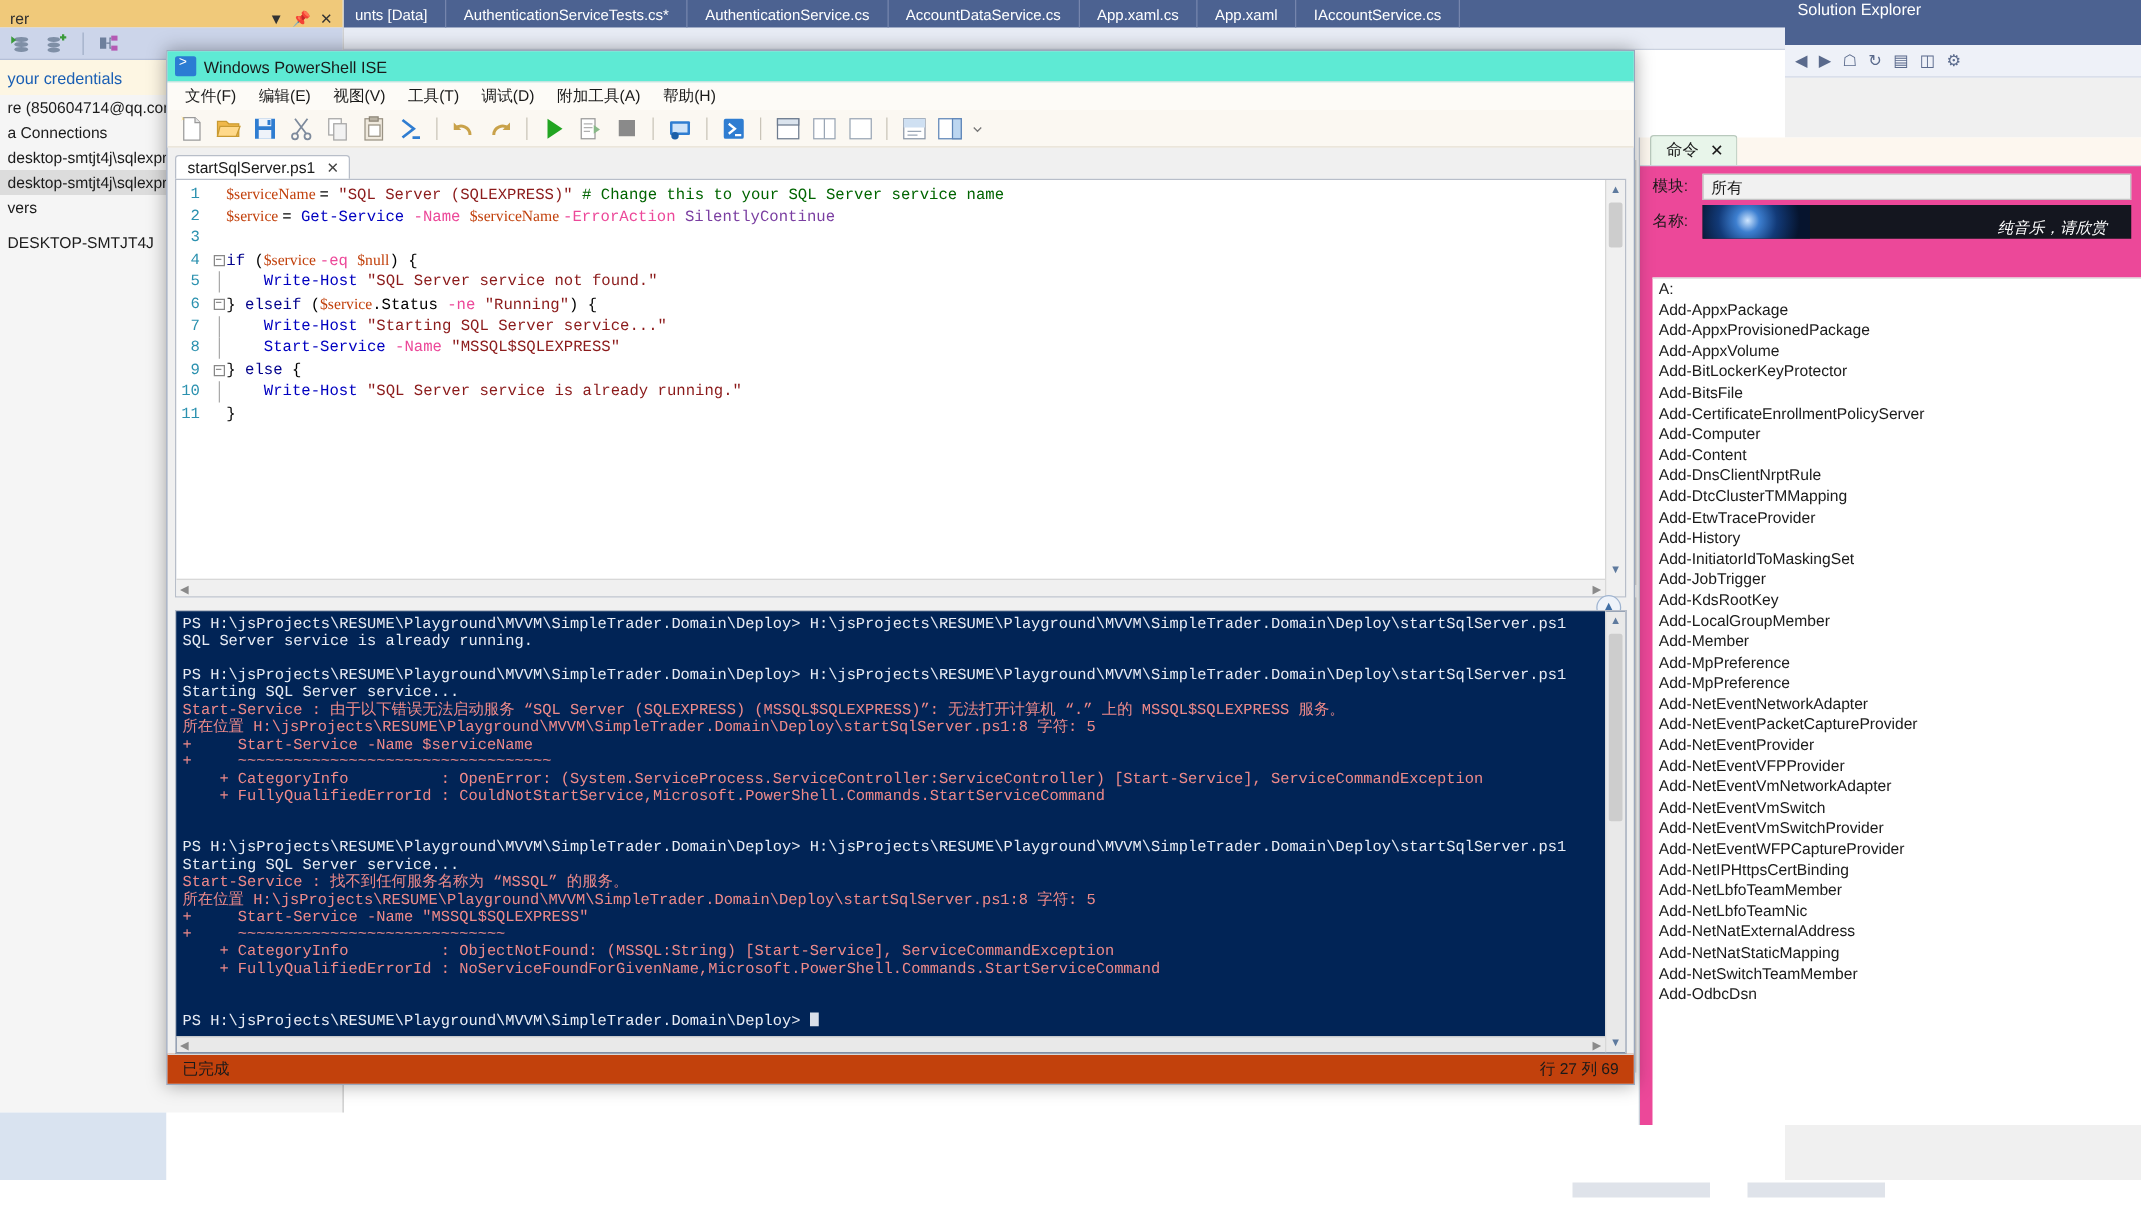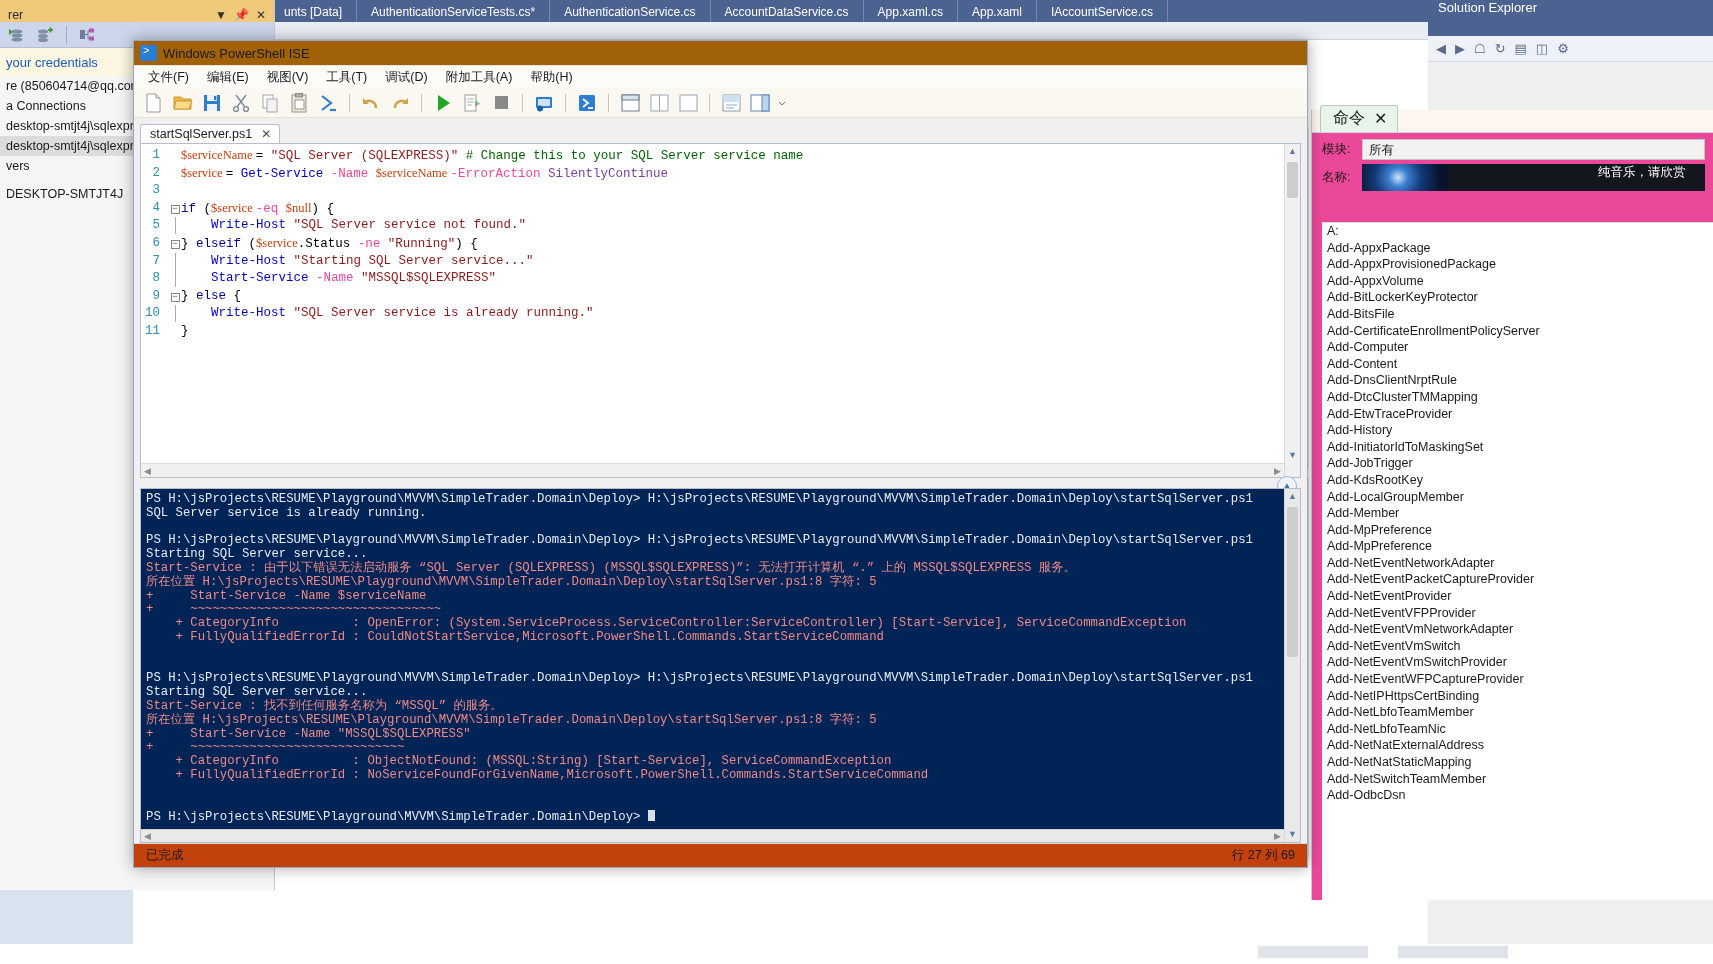--- a/index.html
+++ b/index.html
@@ -77,21 +77,21 @@
 
   
   #ise {
     position:absolute; left:133px; top:40px; width:1175px; height:828px;
     background:#f0f0f0;
     border:1px solid #9aa7bd;
     box-shadow: 0 0 14px rgba(0,0,0,.35);
     display:flex; flex-direction:column;
   }
   #ise-titlebar {
-    height:25px; background:#a16207;
+    height:25px; background:#5eead4;
     display:flex; align-items:center; padding:0 6px;
     border-bottom:1px solid #e3e3e3;
   }
   #ise-app-icon {
     width:17px; height:16px; background:#2b7cd3; border-radius:2px;
     margin-right:6px; position:relative; flex:none;
   }
   #ise-app-icon::before {
     content:">"; position:absolute; left:3px; top:0px; color:#fff; font-size:11px;
     font-family:"Liberation Mono", monospace;
@@ -193,35 +193,35 @@
   #cmd-panel {
     position:absolute; left:1311px; top:110px; width:402px; height:790px;
     background:#fdfdfd; border-left:1px solid #c5cdd8;
   }
   #cmd-tabrow {
     height:22px; padding-left:8px; display:flex; align-items:flex-end;
     background:#fdf7ef;
   }
   #cmd-tab {
     background:#e8f5ea; border:1px solid #b9c9bd; border-bottom:none;
-    border-radius:3px 3px 0 0; padding:2px 10px 3px 12px; font-size:16px;
+    border-radius:3px 3px 0 0; padding:2px 10px 3px 12px; font-size:13px;
     display:flex; align-items:center; gap:9px; color:#1a1a1a;
   }
   #cmd-body { position:relative; height:768px; border-top:1px solid #cfd6e0; background:#ec4899; }
   .cmd-field { display:flex; align-items:center; padding:6px 8px 2px 10px; gap:6px; }
   .cmd-field .lbl { font-size:12.5px; color:#1a1a1a; width:34px; }
   .cmd-select {
     flex:1; height:21px; background:#f1f1f1; border:1px solid #c4c4c4;
     font-size:12.5px; color:#1a1a1a; padding:2px 6px;
   }
   #name-row { display:flex; align-items:center; padding:2px 8px 4px 10px; gap:6px; }
   #name-row .lbl { font-size:12.5px; color:#1a1a1a; width:34px; }
   #name-input-overlay {
     flex:1; height:27px; background:#14161f; position:relative;
-    display:flex; align-items:flex-start; overflow:hidden;
+    display:flex; align-items:flex-end; overflow:hidden;font-style:italic;
   }
   #ad-thumb {
     width:86px; height:28px; flex:none;
     background:
       radial-gradient(circle at 42% 48%, #cfe6ff 0%, #3d7fd0 18%, #123a78 45%, #06142e 80%);
   }
   #ad-text { color:#ffffff; font-size:12.5px; padding-left:150px; white-space:nowrap; }
 
   #cmd-list {
     position:absolute; left:10px; right:0; top:89px; bottom:0;

